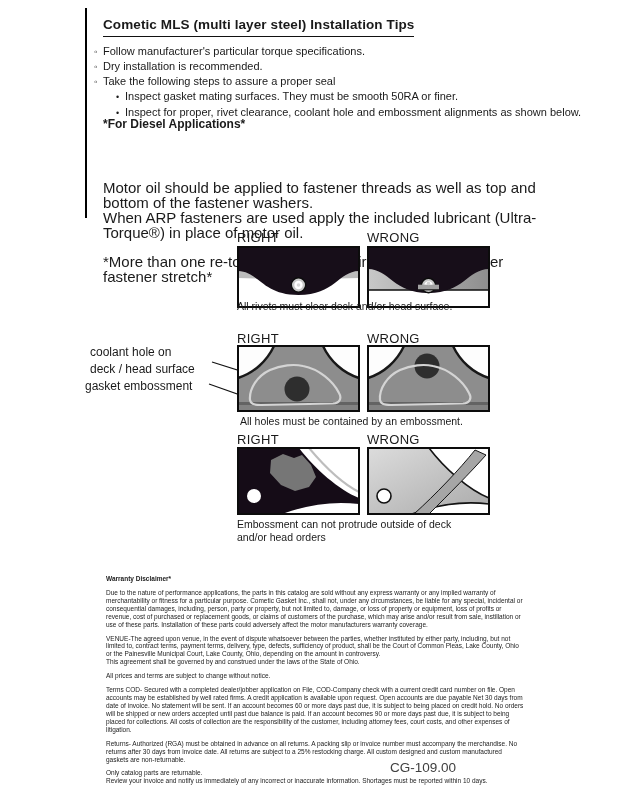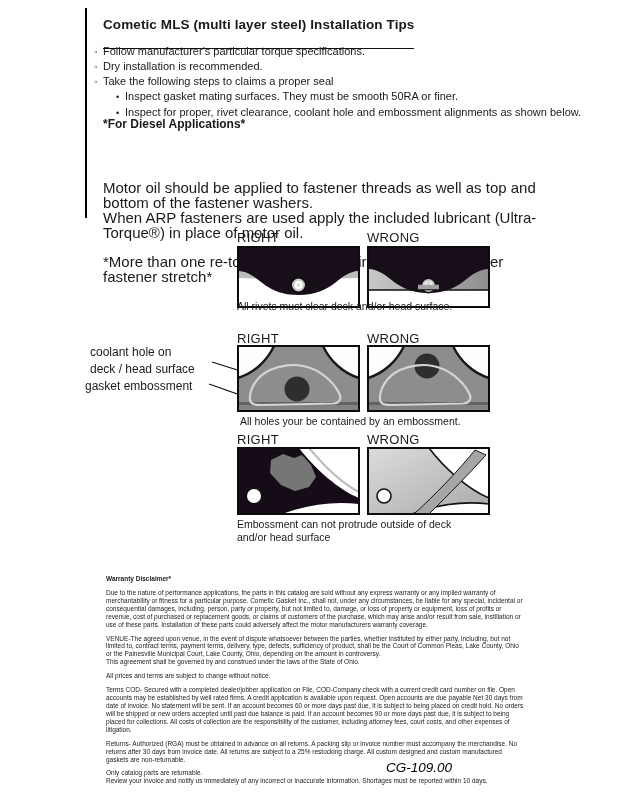--- a/index.html
+++ b/index.html
@@ -3,39 +3,39 @@
 <meta charset="utf-8">
 <style>
   html,body{margin:0;padding:0;background:#ffffff;}
   .page{
     position:relative;width:618px;height:800px;background:#ffffff;overflow:hidden;
     font-family:"Liberation Sans","DejaVu Sans",sans-serif;color:#1a1a1a;
   }
   .abs{position:absolute;}
   .vrule{left:85px;top:8px;width:2px;height:210px;background:#000;}
   .title{left:103px;top:17px;font-size:13.5px;font-weight:700;
-         border-bottom:1.5px solid #111;padding-bottom:16px;letter-spacing:.1px;}
+         border-bottom:1.5px solid #111;padding-bottom:4px;letter-spacing:.1px;}
   .bullets{left:94px;top:44px;font-size:11px;line-height:15px;}
   .bullet-row{display:flex;align-items:baseline;}
   .bullet-row .marker{width:9px;font-size:10px;flex:0 0 auto;}
   .sub{margin-left:22px;}
   .sub .marker{font-size:9px;}
   .diesel-heading{left:103px;top:117px;font-size:12px;font-weight:700;}
   .para{left:103px;top:0;width:440px;font-size:15px;line-height:15px;white-space:pre-line;margin-top:44px;}
   .p1{top:136px;}
   .p2{top:168px;}
   .note{top:210px;}
   .dlabel{font-size:13px;font-weight:400;text-align:left;width:123px;letter-spacing:.3px;}
   .dimg{width:123px;display:block;}
   .caption{font-size:10.5px;line-height:12.5px;white-space:pre-line;}
   .ptr-label{font-size:12px;line-height:17px;text-align:left;white-space:pre-line;}
   .legal{left:106px;top:575px;width:420px;font-size:6.5px;line-height:1.22;color:#222;}
   .legal h4{margin:0 0 6px 0;font-size:6.5px;font-weight:700;}
   .legal p{margin:0 0 6px 0;white-space:pre-line;}
-  .pagenum{left:386px;top:760px;width:70px;text-align:left;font-size:13.5px;color:#000000;font-style:italic;}
+  .pagenum{left:386px;top:760px;width:70px;text-align:right;font-size:13.5px;color:#404040;}
   svg{display:block;}
 </style>
 </head>
 <body>
 
 <div class="page">
 
   <div class="abs vrule"></div>
 
   <div class="abs title">Cometic MLS (multi layer steel) Installation Tips</div>
@@ -44,21 +44,21 @@
     <div class="bullet-row">
       <span class="marker">◦</span>
       <span>Follow manufacturer's particular torque specifications.</span>
     </div>
     <div class="bullet-row">
       <span class="marker">◦</span>
       <span>Dry installation is recommended.</span>
     </div>
     <div class="bullet-row">
       <span class="marker">◦</span>
-      <span>Take the following steps to claims a proper seal</span>
+      <span>Take the following steps to assure a proper seal</span>
     </div>
     <div class="bullet-row sub">
       <span class="marker">•</span>
       <span>Inspect gasket mating surfaces.  They must be smooth 50RA or finer.</span>
     </div>
     <div class="bullet-row sub">
       <span class="marker">•</span>
       <span>Inspect for proper, rivet clearance, coolant hole and embossment alignments as shown below.</span>
     </div>
   </div>
@@ -144,21 +144,21 @@
       <path d="M1,1 L37,1 C30,16 17,28 1,33 Z" fill="#fdfdfd"></path>
       <path d="M37,1 C30,16 17,28 1,33" stroke="#181818" stroke-width="2.4" fill="none"></path>
       <path d="M122,1 L86,1 C93,16 106,28 122,33 Z" fill="#fdfdfd"></path>
       <path d="M86,1 C93,16 106,28 122,33" stroke="#181818" stroke-width="2.4" fill="none"></path>
       <circle cx="60" cy="21" r="12.5" fill="#2e2e2e"></circle>
       <path d="M13,55 C12,44 20,31 33,25 C44,20 57,19 66,21 C82,24 96,36 102,48 C105,53 103,58 96,58.5 L24,60 C16,60 13.6,58.6 13,55 Z" stroke="#d4d4d4" stroke-width="2.2" fill="none"></path>
       <rect x="1" y="1" width="121" height="65" fill="none" stroke="#0c0c0c" stroke-width="2"></rect>
     </svg>
   </div>
 
-  <div class="abs caption" style="left:240px;top:415px">All holes your be contained by an embossment.</div>
+  <div class="abs caption" style="left:240px;top:415px">All holes must be contained by an embossment.</div>
 
   <div class="abs dlabel" style="left:237px;top:432px">RIGHT</div>
   <div class="abs dlabel" style="left:367px;top:432px">WRONG</div>
 
   <div class="abs" style="left:237px;top:447px">
     <svg class="dimg" width="123" height="68" viewBox="0 0 123 68">
       <rect x="0" y="0" width="123" height="68" fill="#ffffff"></rect>
       <path d="M1,1 L62,1 C78,22 102,43 122,51 L122,57 C98,54 72,57 45,67 L1,67 Z" fill="#150c17"></path>
       <path d="M72,1 C88,20 106,37 122,45" stroke="#bdbdbd" stroke-width="2" fill="none"></path>
       <path d="M34,13 L46,7 L57,11 L65,8 L74,18 L79,30 L72,40 L58,44 L44,38 L33,26 Z" fill="#767676"></path>
@@ -177,21 +177,21 @@
       </defs>
       <rect x="0" y="0" width="123" height="68" fill="#ffffff"></rect>
       <path d="M1,1 L62,1 C78,22 102,43 122,51 L122,57 C98,54 72,57 45,67 L1,67 Z" fill="url(#d3g)" stroke="#141414" stroke-width="1.6"></path>
       <path d="M47,67 L62,67 C82,47 103,26 119,8 L108,3 C92,23 69,47 47,67 Z" fill="#a6a6a6" stroke="#141414" stroke-width="1"></path>
       <circle cx="17" cy="49" r="7" fill="#ffffff" stroke="#111" stroke-width="1.6"></circle>
       <rect x="1" y="1" width="121" height="66" fill="none" stroke="#0c0c0c" stroke-width="2"></rect>
     </svg>
   </div>
 
   <div class="abs caption" style="left:237px;top:518px">Embossment can not protrude outside of deck
-and/or head surface</div>
+and/or head orders</div>
 
   <div class="abs legal">
     <h4>Warranty Disclaimer*</h4>
     <p>Due to the nature of performance applications, the parts in this catalog are sold without any express warranty or any implied warranty of merchantability or fitness for a particular purpose.  Cometic Gasket Inc., shall not, under any circumstances, be liable for any special, incidental or consequential damages, including, person, party or property, but not limited to, damage, or loss of property or equipment, loss of profits or revenue, cost of purchased or replacement goods, or claims of customers of the purchase, which may arise and/or result from sale, instillation or use of these parts.  Installation of these parts could adversely affect the motor manufacturers warranty coverage.</p>
     <p>VENUE-The agreed upon venue, in the event of dispute whatsoever between the parties, whether instituted by either party, including, but not limited to, contract terms, payment terms, delivery, type, defects, sufficiency of product, shall be the Court of Common Pleas, Lake County, Ohio or the Painesville Municipal Court, Lake County, Ohio, depending on the amount in controversy.
 This agreement shall be governed by and construed under the laws of the State of Ohio.</p>
     <p>All prices and terms are subject to change without notice.</p>
     <p>Terms COD- Secured with a completed dealer/jobber application on File, COD-Company check with a current credit card number on file.  Open accounts may be established by well rated firms.  A credit application is available upon request.  Open accounts are due payable Net 30 days from date of invoice.  No statement will be sent.  If an account becomes 60 or more days past due, it is subject to being placed on credit hold.  No orders will be shipped or new orders accepted until past due balance is paid.  If an account becomes 90 or more days past due, it is subject to being placed for collections.  All costs of collection are the responsibility of the customer, including attorney fees, court costs, and other expenses of litigation.</p>
     <p>Returns- Authorized (RGA) must be obtained in advance on all returns.  A packing slip or invoice number must accompany the merchandise.  No returns after 30 days from invoice date.  All returns are subject to a 25% restocking charge.  All custom designed and custom manufactured gaskets are non-returnable.</p>
     <p>Only catalog parts are returnable.

